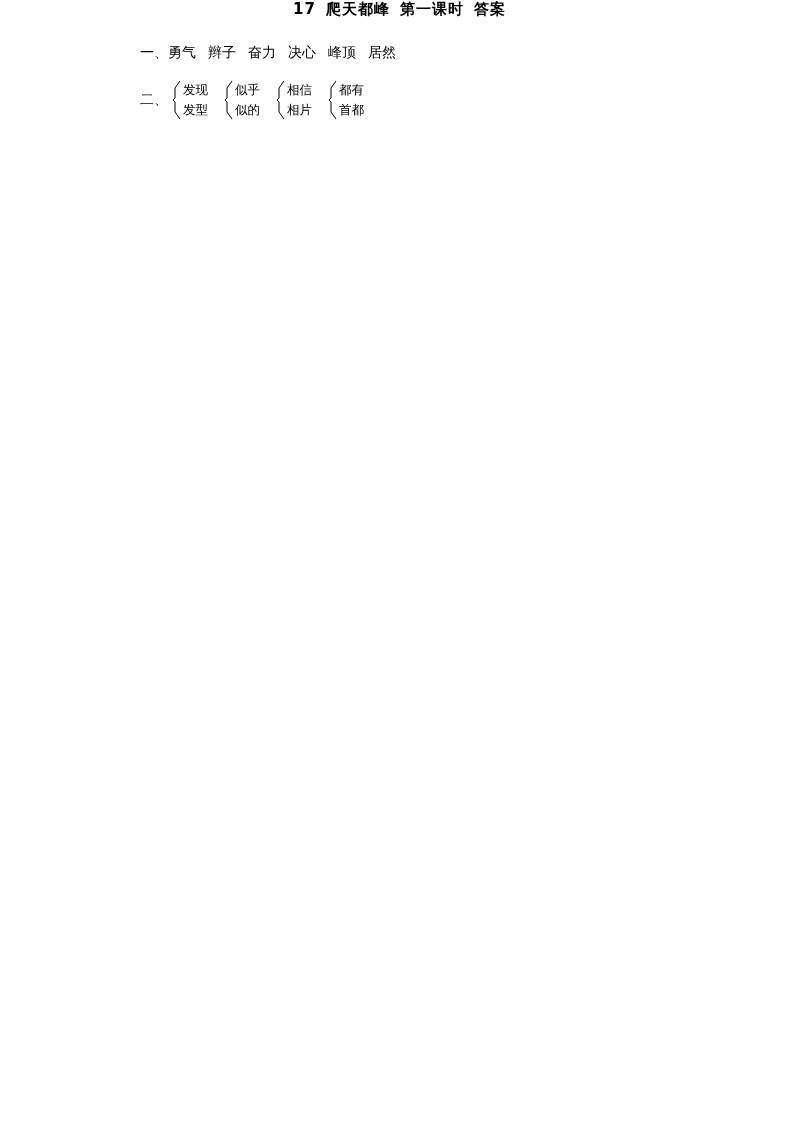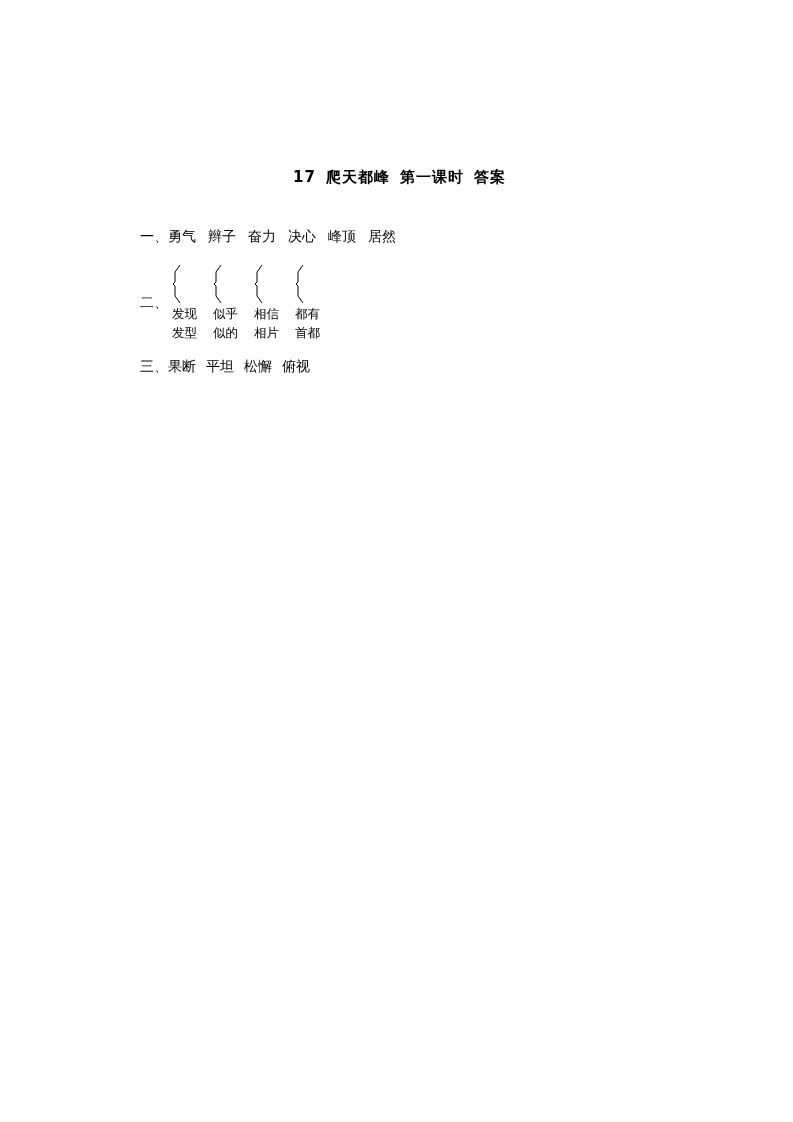--- a/index.html
+++ b/index.html
@@ -15,41 +15,40 @@
     overflow: hidden;
   }
   .page {
     position: relative;
     width: 793px;
     height: 1122px;
     box-sizing: border-box;
     padding: 0 112px;
   }
   .doc-title {
-    margin-top: 168px;
     text-align: center;
     font-size: 15px;
     font-weight: bold;
     letter-spacing: 1px;
     padding-left: 6px;
   }
   .doc-title .num {
     font-weight: bold;
   }
   .doc-title .sp {
     display: inline-block;
     width: 10px;
   }
   .section {
     font-size: 14px;
     line-height: 1.9;
     margin-top: 20px;
   }
   .sec-one {
-    margin-top: 36px;
+    margin-top: 20px;
     padding-left: 28px;
   }
   .sec-one .gap {
     display: inline-block;
     width: 12px;
   }
   
   .sec-two {
     margin-top: 14px;
     display: flex;
@@ -61,21 +60,20 @@
     margin-right: 4px;
   }
   .groups {
     display: flex;
     align-items: center;
   }
   .group {
     display: flex;
     align-items: stretch;
     margin-right: 16px;
-    flex-direction: column;
   }
   .brace {
     width: 9px;
     position: relative;
     margin-right: 2px;
   }
   .brace svg {
     display: block;
   }
   .words {
@@ -174,18 +172,15 @@
         </div>
         <div class="words">
           <span>都有</span>
           <span>首都</span>
         </div>
       </div>
 
     </div>
   </div>
 
-  <div class="sec-three">
-    <span>三、</span><span>果断</span><span class="gap"></span><span>平坦</span><span class="gap"></span><span>松懈</span><span class="gap"></span><span>俯视</span>
-  </div>
 
 
 </div>
 
 </body></html>

